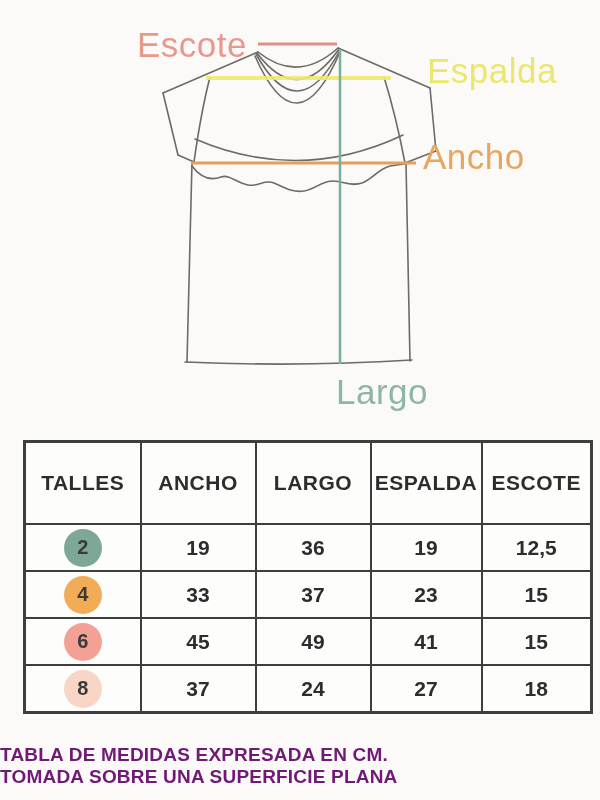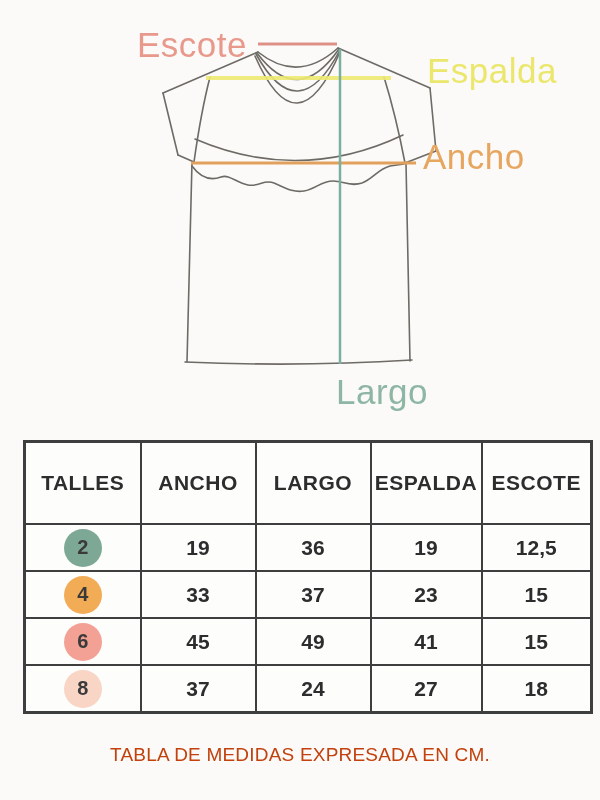--- a/index.html
+++ b/index.html
@@ -58,24 +58,23 @@
     display:inline-flex;
     width:38px;height:38px;
     border-radius:50%;
     align-items:center;justify-content:center;
     font-size:20px;font-weight:600;color:#3a3a3a;
   }
 
   
   .footer-note{
     position:absolute;left:0;top:744px;width:600px;
-    text-align:center;
-    color:#c2410c;
+    color:#701a75;
     font-size:19px;
-    font-weight:400;
+    font-weight:700;
     letter-spacing:.2px;
     line-height:22px;
   }
 </style>
 </head>
 <body>
 
 <div class="canvas">
 
   <div class="diagram">
@@ -171,15 +170,16 @@
         <td>37</td>
         <td>24</td>
         <td>27</td>
         <td>18</td>
       </tr>
     </tbody>
   </table>
 
   <div class="footer-note">
     <div>TABLA DE MEDIDAS EXPRESADA EN CM.</div>
+    <div>TOMADA SOBRE UNA SUPERFICIE PLANA</div>
   </div>
 
 </div>
 
 </body></html>

